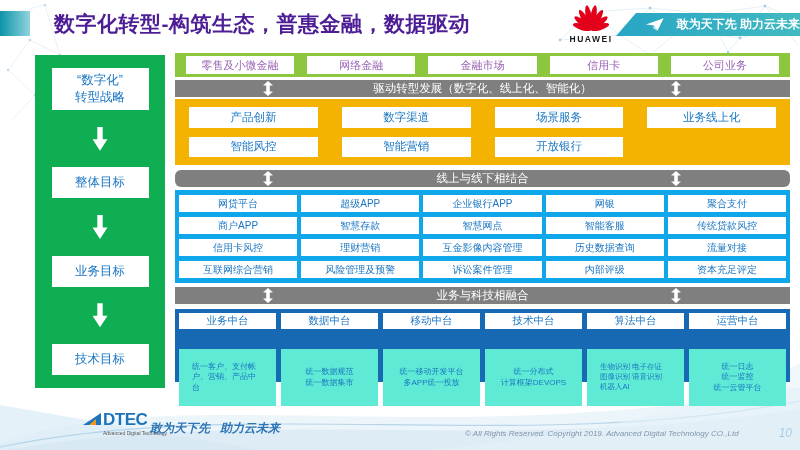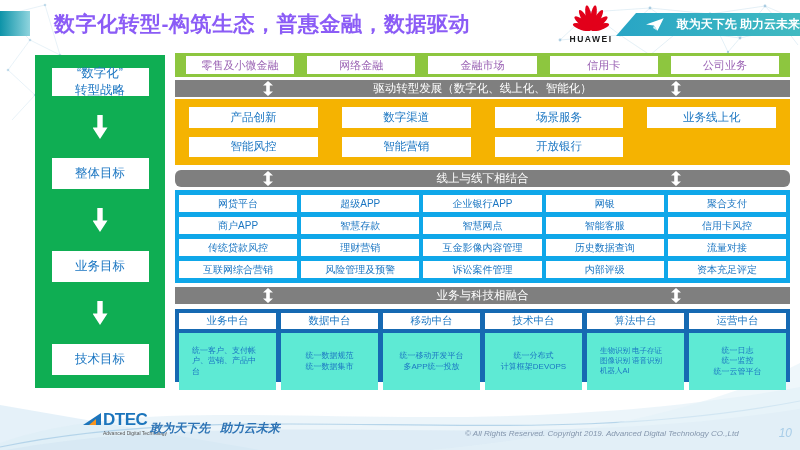--- a/index.html
+++ b/index.html
@@ -4,35 +4,35 @@
 <style>
   html,body{margin:0;padding:0;}
   body{width:800px;height:450px;overflow:hidden;position:relative;background:#ffffff;
        font-family:"Liberation Sans","DejaVu Sans",sans-serif;}
   .abs{position:absolute;}
   
   .deco{position:absolute;pointer-events:none;}
   
   .title-accent{left:0;top:11px;width:30px;height:25px;
       background:linear-gradient(90deg,#0d93a8,#8fd4de);}
-  .page-title{left:54px;top:10px;font-size:21px;font-weight:bold;color:#8b5cf6;letter-spacing:.5px;white-space:nowrap;}
+  .page-title{left:54px;top:10px;font-size:21px;font-weight:bold;color:#4c1d95;letter-spacing:.5px;white-space:nowrap;}
   .huawei-wrap{left:569px;top:3px;width:44px;text-align:center;}
   .huawei-brand{font-size:8.5px;font-weight:bold;letter-spacing:1.5px;color:#1a1a1a;margin-top:-1px;}
   .top-banner{left:616px;top:13px;width:184px;height:23px;
       background:linear-gradient(90deg,#28a5c5,#41bac1);
       clip-path:polygon(20px 0,100% 0,100% 100%,0 100%);
       display:flex;align-items:center;padding-left:30px;box-sizing:border-box;gap:13px;
       color:#fff;font-size:12px;font-weight:bold;white-space:nowrap;}
   
   .sidebar{left:35px;top:55px;width:130px;height:333px;background:#0fae53;
       display:flex;flex-direction:column;align-items:center;justify-content:space-between;
       padding:13px 0;box-sizing:border-box;}
   .side-box{width:97px;background:#fff;color:#1b76c2;font-size:12.5px;line-height:1.35;
       display:flex;align-items:center;justify-content:center;text-align:center;white-space:pre-line;}
-  .side-box.tall{height:28px;} .side-box.short{height:31px;}
+  .side-box.tall{height:42px;} .side-box.short{height:31px;}
   .down-arrow{width:15px;height:24px;background:#fff;
       clip-path:polygon(32% 0,68% 0,68% 52%,100% 52%,50% 100%,0 52%,32% 52%);}
   
   .banner{left:175px;width:615px;height:17px;background:#7f7f7f;color:#fff;font-size:11.5px;
       display:flex;align-items:center;justify-content:center;white-space:nowrap;}
   .updown{position:absolute;top:1px;width:10px;height:15px;background:#fff;
       clip-path:polygon(50% 0,100% 30%,68% 30%,68% 70%,100% 70%,50% 100%,0 70%,32% 70%,32% 30%,0 30%);}
   .updown.a1{left:88px;} .updown.a2{left:496px;}
   
   .row-business{left:175px;top:53px;width:615px;height:24px;background:#8dc63f;
@@ -48,21 +48,21 @@
   
   .section-blue{left:175px;top:190px;width:615px;height:93px;background:#0fa7e9;
       display:grid;grid-template-columns:repeat(5,1fr);column-gap:4px;row-gap:5px;
       padding:5px 4px;box-sizing:border-box;}
   .cell-b{background:#fff;color:#1b76c2;font-size:10px;
       display:flex;align-items:center;justify-content:center;white-space:nowrap;}
   
   .section-dark{left:175px;top:309px;width:615px;height:73px;background:#1669b2;
       display:grid;grid-template-columns:repeat(6,1fr);column-gap:5px;
       padding:4px;box-sizing:border-box;}
-  .col-dark{display:flex;flex-direction:column;gap:4px;}
+  .col-dark{display:flex;flex-direction:column;gap:20px;}
   .col-dark .hd{height:16px;background:#fff;color:#1b76c2;font-size:10.5px;
       display:flex;align-items:center;justify-content:center;white-space:nowrap;}
   .col-dark .ds{flex:1;background:#5eead4;color:#1b76c2;font-size:8px;line-height:1.3;
       padding:13px;display:flex;align-items:center;justify-content:center;
       text-align:center;white-space:pre-line;box-sizing:border-box;}
   .col-dark .ds.left{text-align:left;justify-content:flex-start;align-items:flex-start;}
   .col-dark .ds.tiny{font-size:7.5px;}
   
   .dtec{left:82px;top:411px;display:flex;align-items:flex-start;gap:1px;}
   .dtec-name{font-size:17px;font-weight:bold;color:#1c75bc;letter-spacing:-.5px;line-height:1;}
@@ -190,22 +190,22 @@
 <div class="abs section-blue">
   <div class="cell-b">网贷平台</div>
   <div class="cell-b">超级APP</div>
   <div class="cell-b">企业银行APP</div>
   <div class="cell-b">网银</div>
   <div class="cell-b">聚合支付</div>
   <div class="cell-b">商户APP</div>
   <div class="cell-b">智慧存款</div>
   <div class="cell-b">智慧网点</div>
   <div class="cell-b">智能客服</div>
+  <div class="cell-b">传统贷款风控</div>
   <div class="cell-b">信用卡风控</div>
-  <div class="cell-b">传统贷款风控</div>
   <div class="cell-b">理财营销</div>
   <div class="cell-b">互金影像内容管理</div>
   <div class="cell-b">历史数据查询</div>
   <div class="cell-b">流量对接</div>
   <div class="cell-b">互联网综合营销</div>
   <div class="cell-b">风险管理及预警</div>
   <div class="cell-b">诉讼案件管理</div>
   <div class="cell-b">内部评级</div>
   <div class="cell-b">资本充足评定</div>
 </div>

